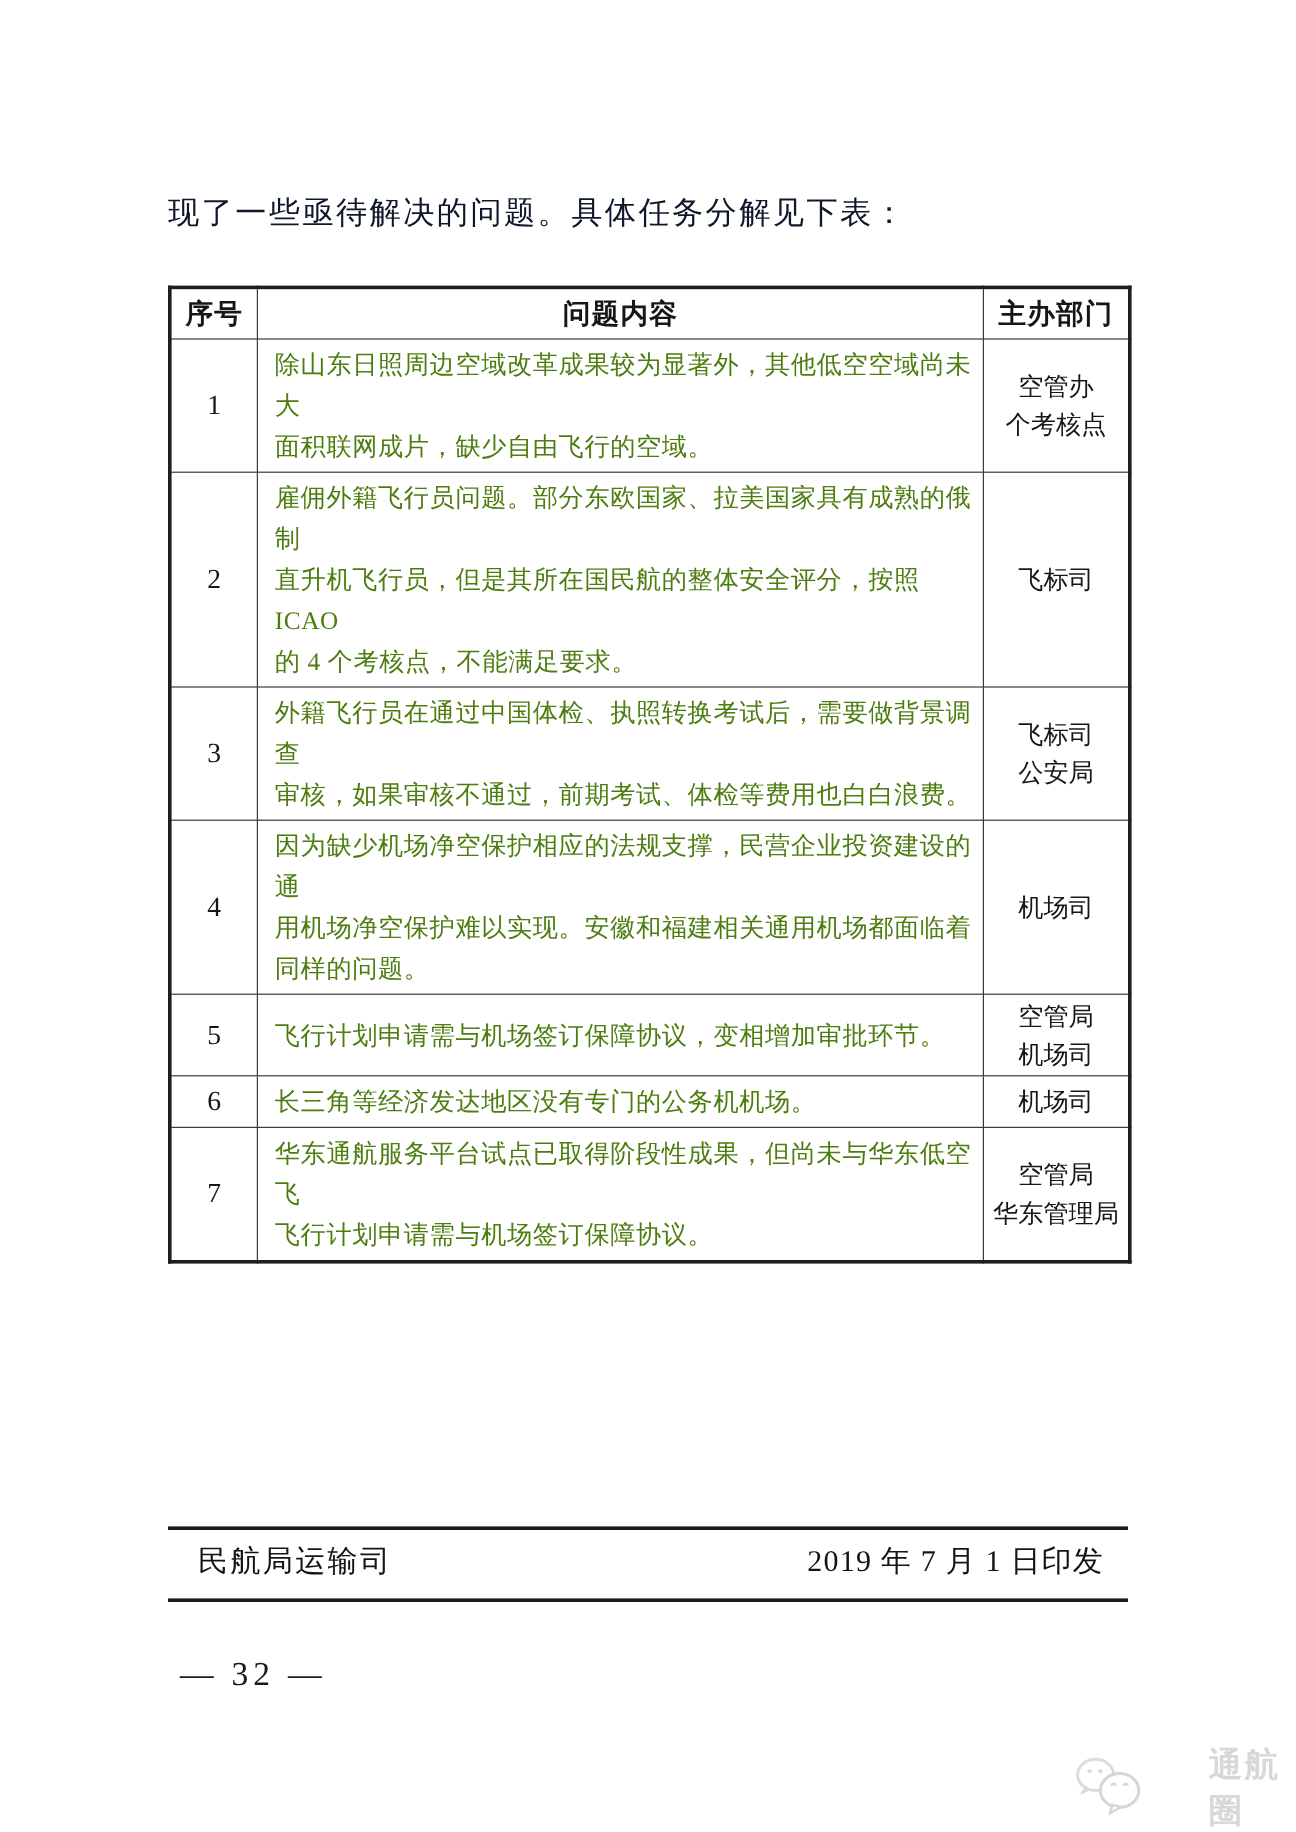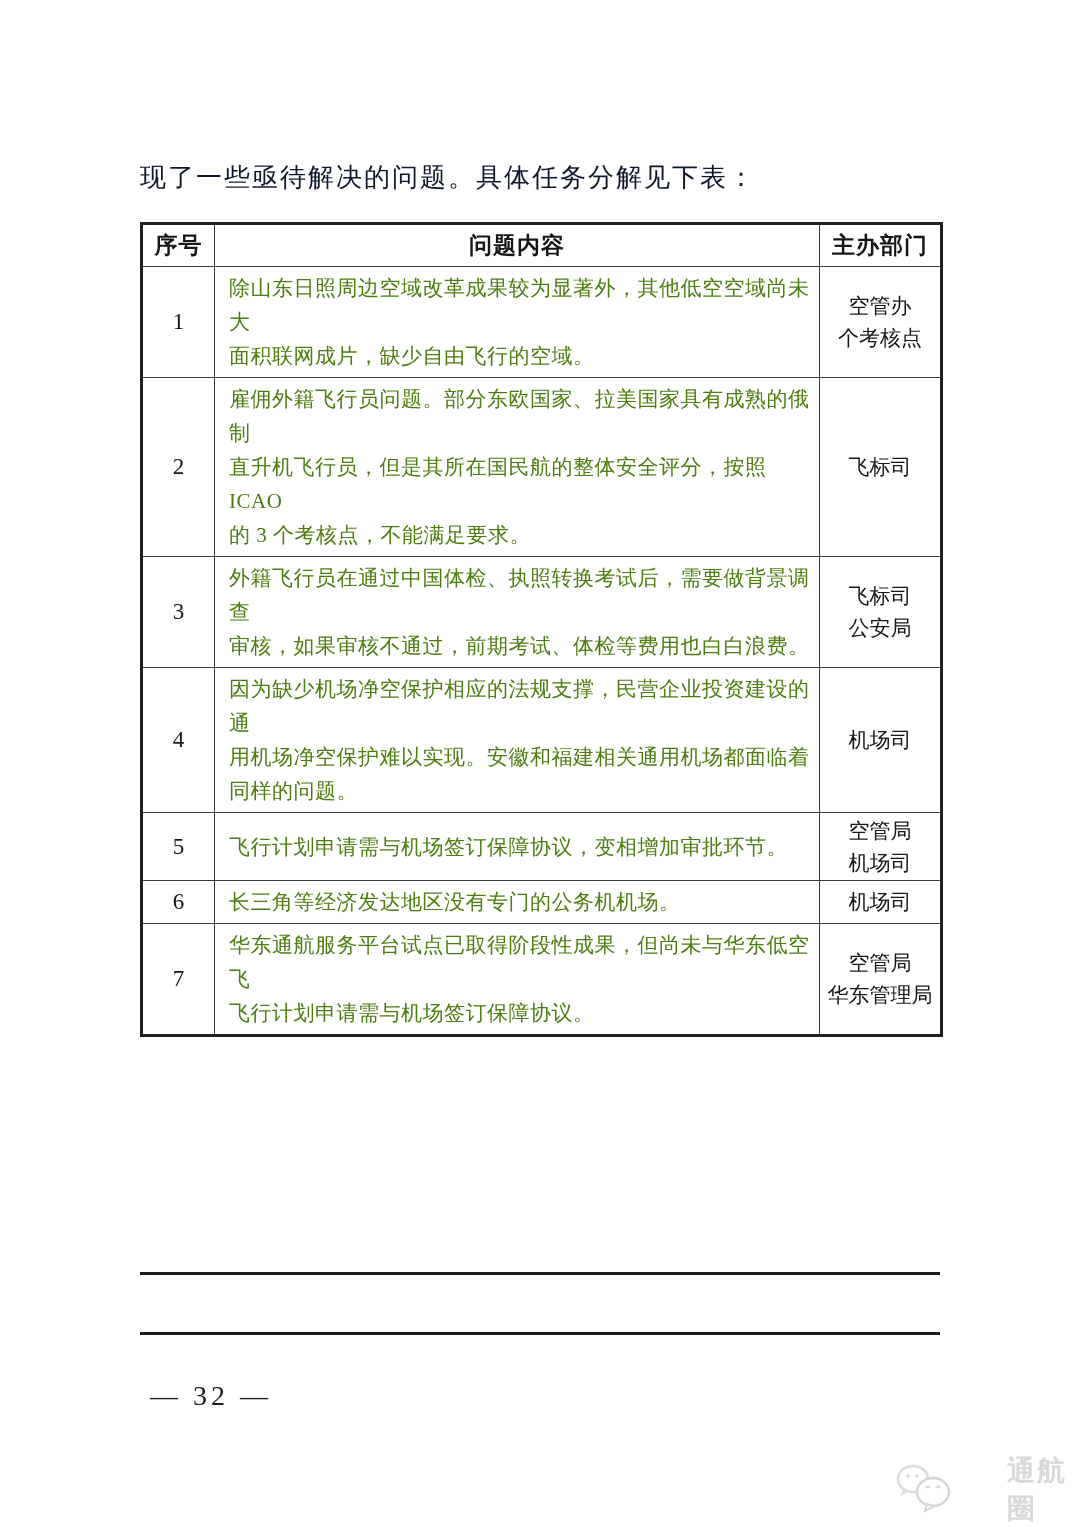--- a/index.html
+++ b/index.html
@@ -22,21 +22,21 @@
     font-size: 26px;
     letter-spacing: 2px;
     font-weight: 500;
     color: #0f172a;
   }
 
   
   table.task-table {
     position: absolute;
     left: 140px;
-    top: 222px;
+    top: 238px;
     width: 800px;
     border-collapse: collapse;
     table-layout: fixed;
     padding-left: 48px;
   }
   table.task-table { border: 3px solid #1f1f1f; }
   table.task-table th,
   table.task-table td {
     border: 1.5px solid #3a3a3a;
     vertical-align: middle;
@@ -159,21 +159,21 @@
         <td class="cell-no">1</td>
         <td class="cell-content">除山东日照周边空域改革成果较为显著外，其他低空空域尚未大
 面积联网成片，缺少自由飞行的空域。</td>
         <td class="cell-dept">空管办
 个考核点</td>
       </tr>
       <tr class="r2">
         <td class="cell-no">2</td>
         <td class="cell-content">雇佣外籍飞行员问题。部分东欧国家、拉美国家具有成熟的俄制
 直升机飞行员，但是其所在国民航的整体安全评分，按照 ICAO
-的 3 个考核点，不能满足要求。</td>
+的 4 个考核点，不能满足要求。</td>
         <td class="cell-dept">飞标司</td>
       </tr>
       <tr class="r3">
         <td class="cell-no">3</td>
         <td class="cell-content">外籍飞行员在通过中国体检、执照转换考试后，需要做背景调查
 审核，如果审核不通过，前期考试、体检等费用也白白浪费。</td>
         <td class="cell-dept">飞标司
 公安局</td>
       </tr>
       <tr class="r4">
@@ -198,20 +198,24 @@
         <td class="cell-no">7</td>
         <td class="cell-content">华东通航服务平台试点已取得阶段性成果，但尚未与华东低空飞
 飞行计划申请需与机场签订保障协议。</td>
         <td class="cell-dept">空管局
 华东管理局</td>
       </tr>
     </tbody>
   </table>
 
   <div class="rule rule-top"></div>
+  <div class="footer-row">
+    <span class="footer-issuer">民航局运输司</span>
+    <span class="footer-date">2019 年 7 月 1 日印发</span>
+  </div>
   <div class="rule rule-bottom"></div>
 
   <div class="page-number">— 32 —</div>
 
   <div class="watermark">
     <span>
       <svg width="62" height="52" viewBox="0 0 62 52" fill="none" xmlns="http://www.w3.org/2000/svg">
 
         <ellipse cx="20" cy="17" rx="15" ry="13" stroke="#dcdcdc" stroke-width="2.5" fill="#ffffff"></ellipse>
         <path d="M10 28 L7 34 L15 30 Z" fill="#dcdcdc"></path>

